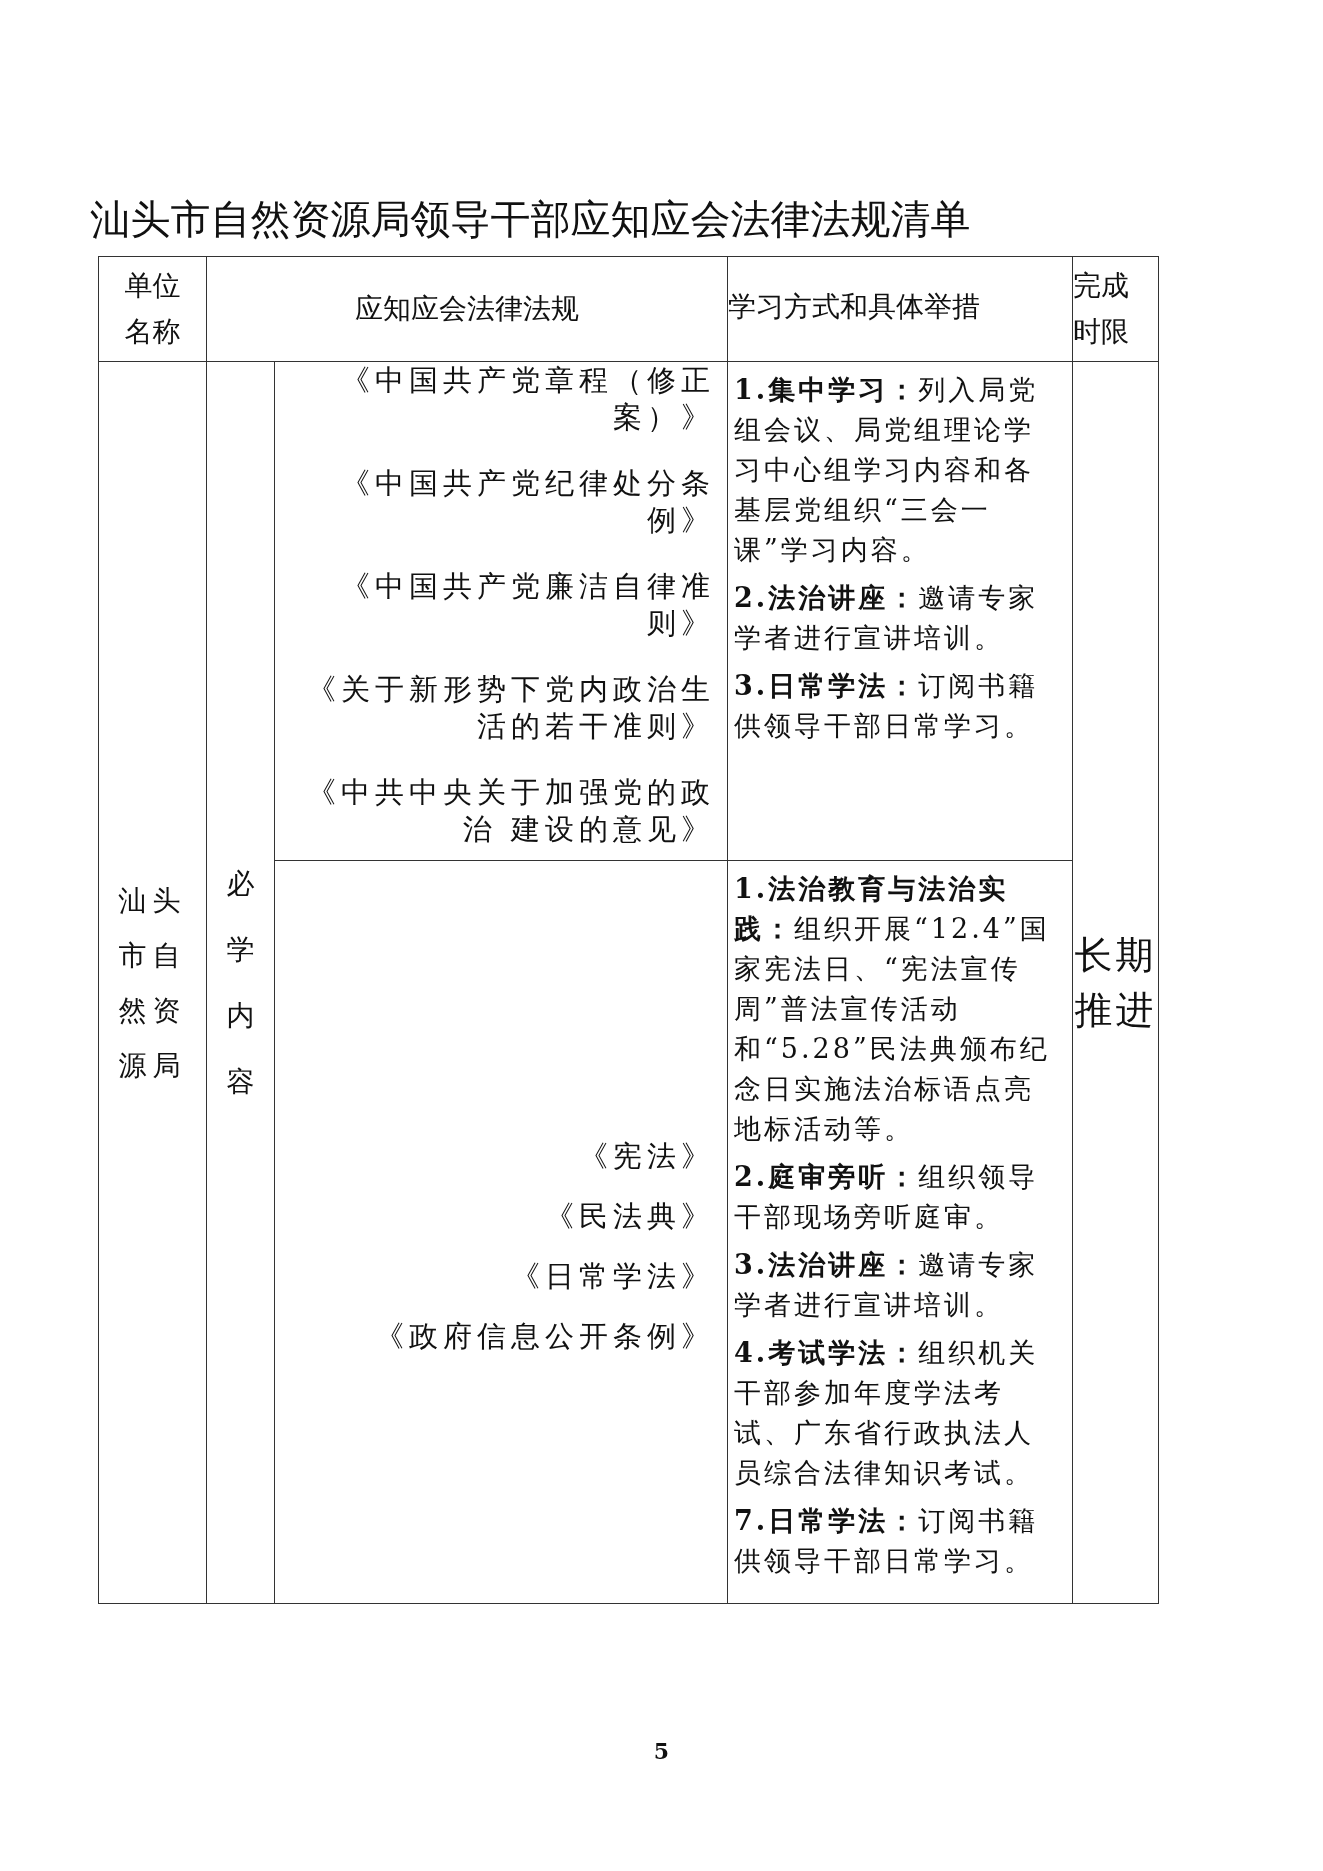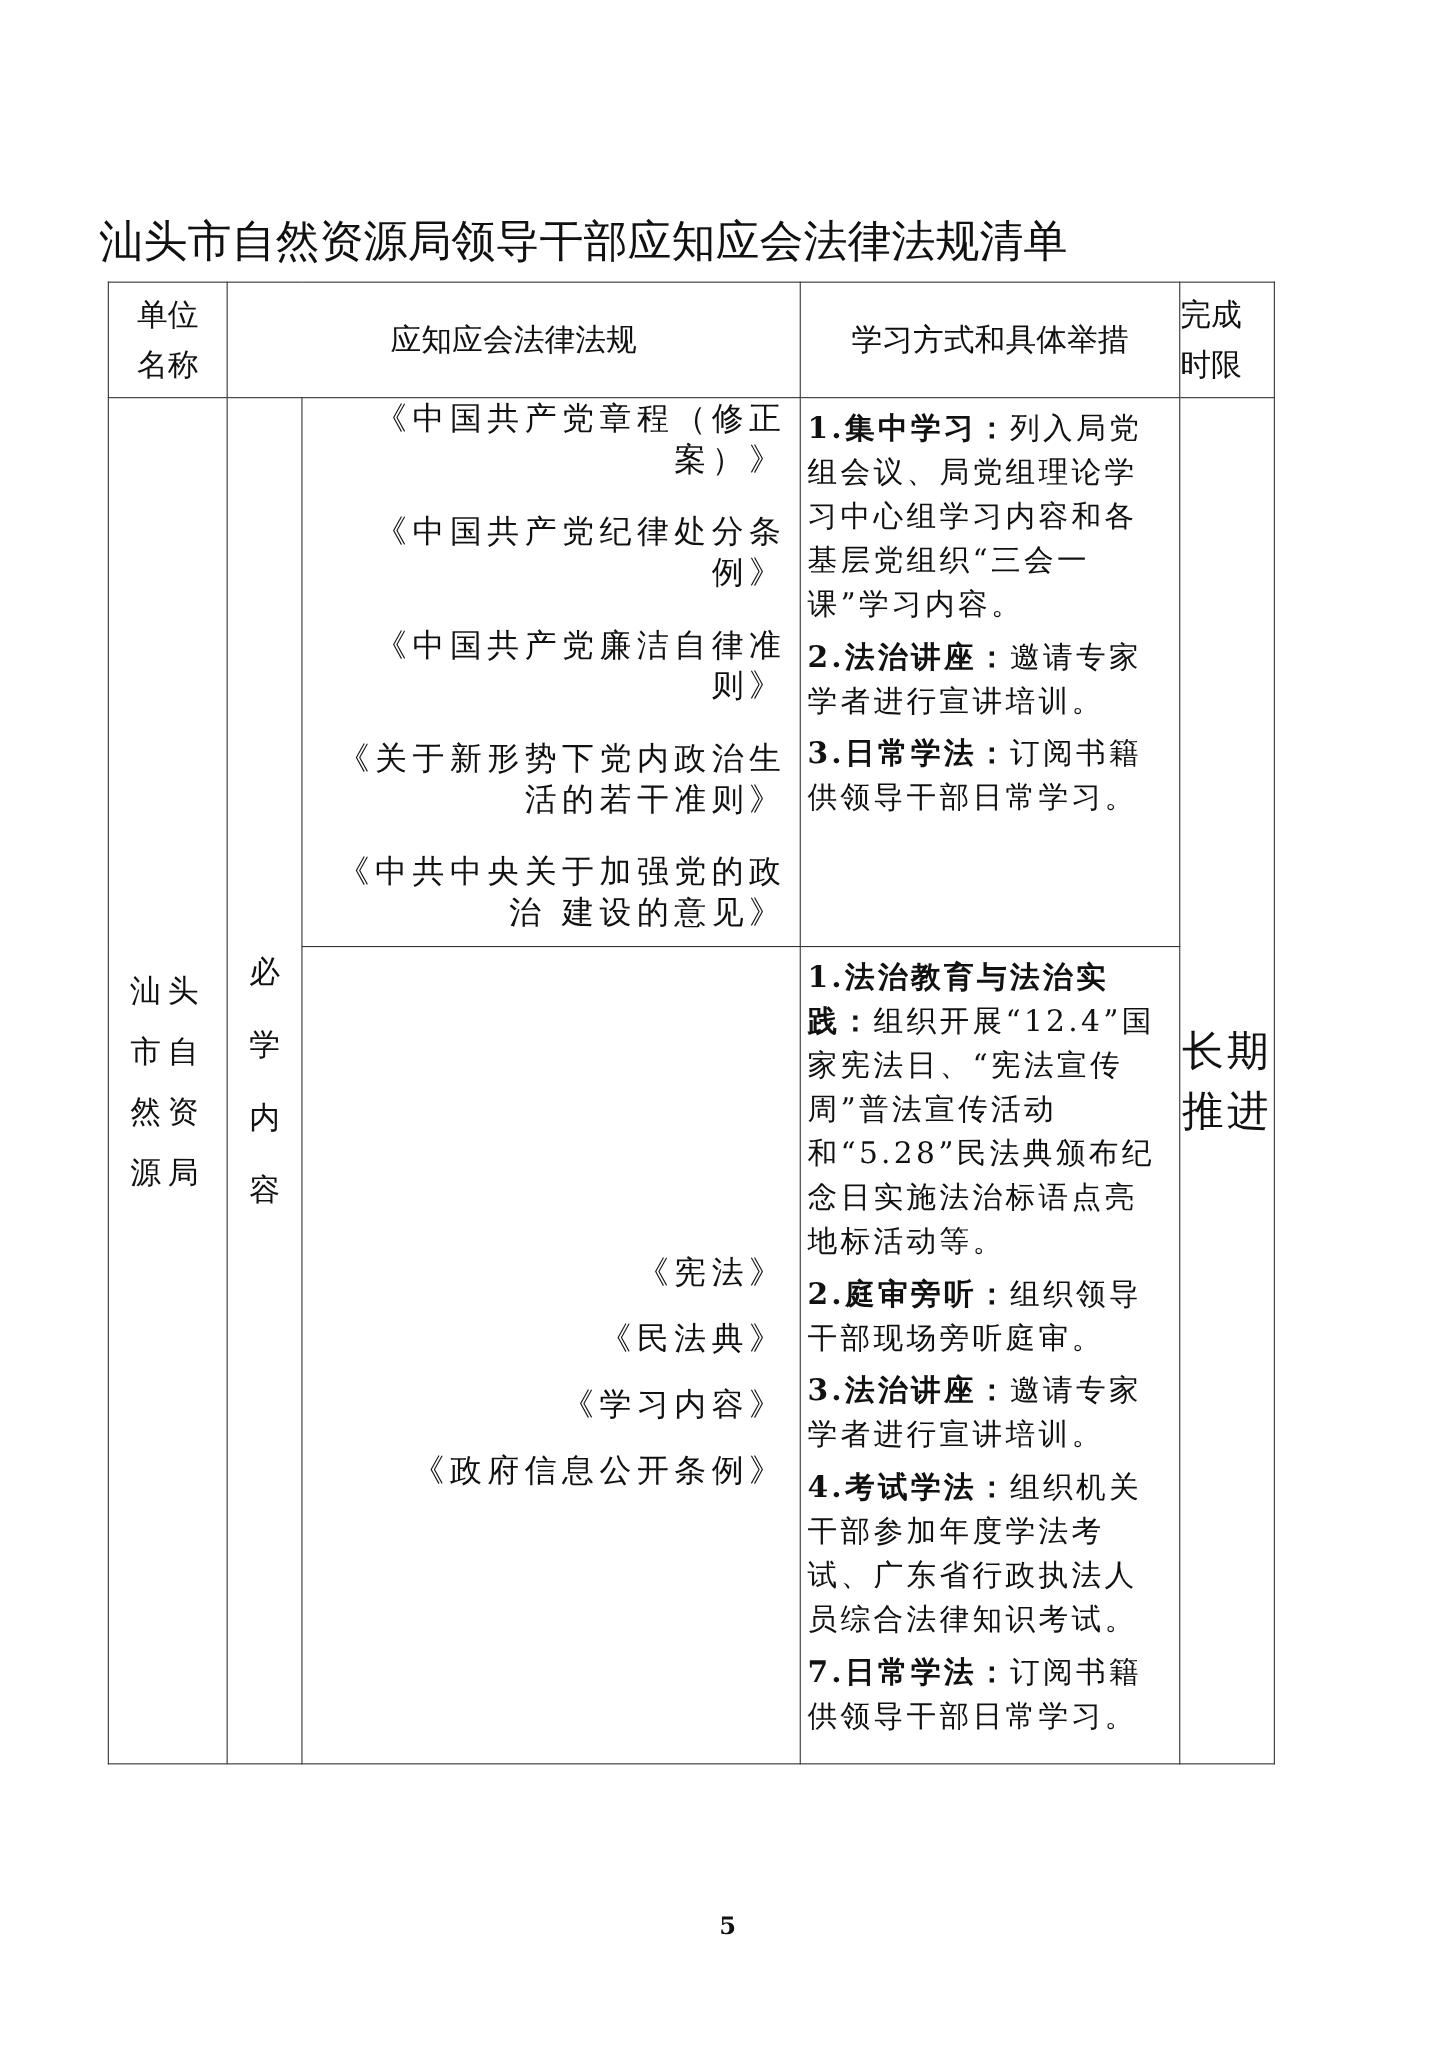--- a/index.html
+++ b/index.html
@@ -7,21 +7,21 @@
          font-family: "DejaVu Serif", "Liberation Serif", serif; color: #111; }
   .title { position: absolute; left: 0; width: 1061px; top: 192px; text-align: center;
            font-size: 40px; letter-spacing: 0px; font-family: "DejaVu Serif", serif; }
   table.main { position: absolute; left: 98px; top: 256px; border-collapse: collapse;
                table-layout: fixed; width: 1060px; }
   table.main td, table.main th { border: 1.5px solid #333; padding: 0; vertical-align: middle; }
   th { font-family: "DejaVu Sans", "Liberation Sans", sans-serif; font-weight: normal;
        font-size: 28px; line-height: 46px; height: 104px; }
   .hdr-unit { text-align: center; }
   .hdr-law { text-align: center; border-radius: 25px; }
-  .hdr-method { text-align: center; }
+  .hdr-method { text-align: left; font-family: Liberation Mono, monospace; }
   .hdr-time { text-align: left; }
   .unit-cell { text-align: center; font-size: 28px; line-height: 55px; letter-spacing: 6px; }
   .cat-cell { text-align: center; font-size: 28px; line-height: 66px; }
   .laws-cell { font-size: 29px; padding-left: 14px !important; padding-right: 12px !important;
                letter-spacing: 5px; text-align: right; }
   .laws-cell .law { line-height: 37px; margin: 0 0 29px 0; }
   .laws-cell .law:last-child { margin-bottom: 12px; }
   .laws-cell.bottom { vertical-align: bottom; padding-bottom: 225px !important; }
   .laws-cell.bottom .law { margin-bottom: 23px; }
   .method-cell { font-size: 27px; line-height: 40px; padding: 8px 10px 0 6px !important;
@@ -85,21 +85,21 @@
     </td>
     <td class="time-cell" rowspan="2">
       <div>长期</div>
       <div>推进</div>
     </td>
   </tr>
   <tr style="height:743px">
     <td class="laws-cell bottom">
       <div class="law">《宪法》</div>
       <div class="law">《民法典》</div>
-      <div class="law">《学习内容》</div>
+      <div class="law">《日常学法》</div>
       <div class="law">《政府信息公开条例》</div>
     </td>
     <td class="method-cell">
       <div class="item"><b>1.法治教育与法治实践：</b><span>组织开展“12.4”国家宪法日、“宪法宣传周”普法宣传活动和“5.28”民法典颁布纪念日实施法治标语点亮地标活动等。</span></div>
       <div class="item"><b>2.庭审旁听：</b><span>组织领导干部现场旁听庭审。</span></div>
       <div class="item"><b>3.法治讲座：</b><span>邀请专家学者进行宣讲培训。</span></div>
       <div class="item"><b>4.考试学法：</b><span>组织机关干部参加年度学法考试、广东省行政执法人员综合法律知识考试。</span></div>
       <div class="item"><b>7.日常学法：</b><span>订阅书籍供领导干部日常学习。</span></div>
     </td>
   </tr>

